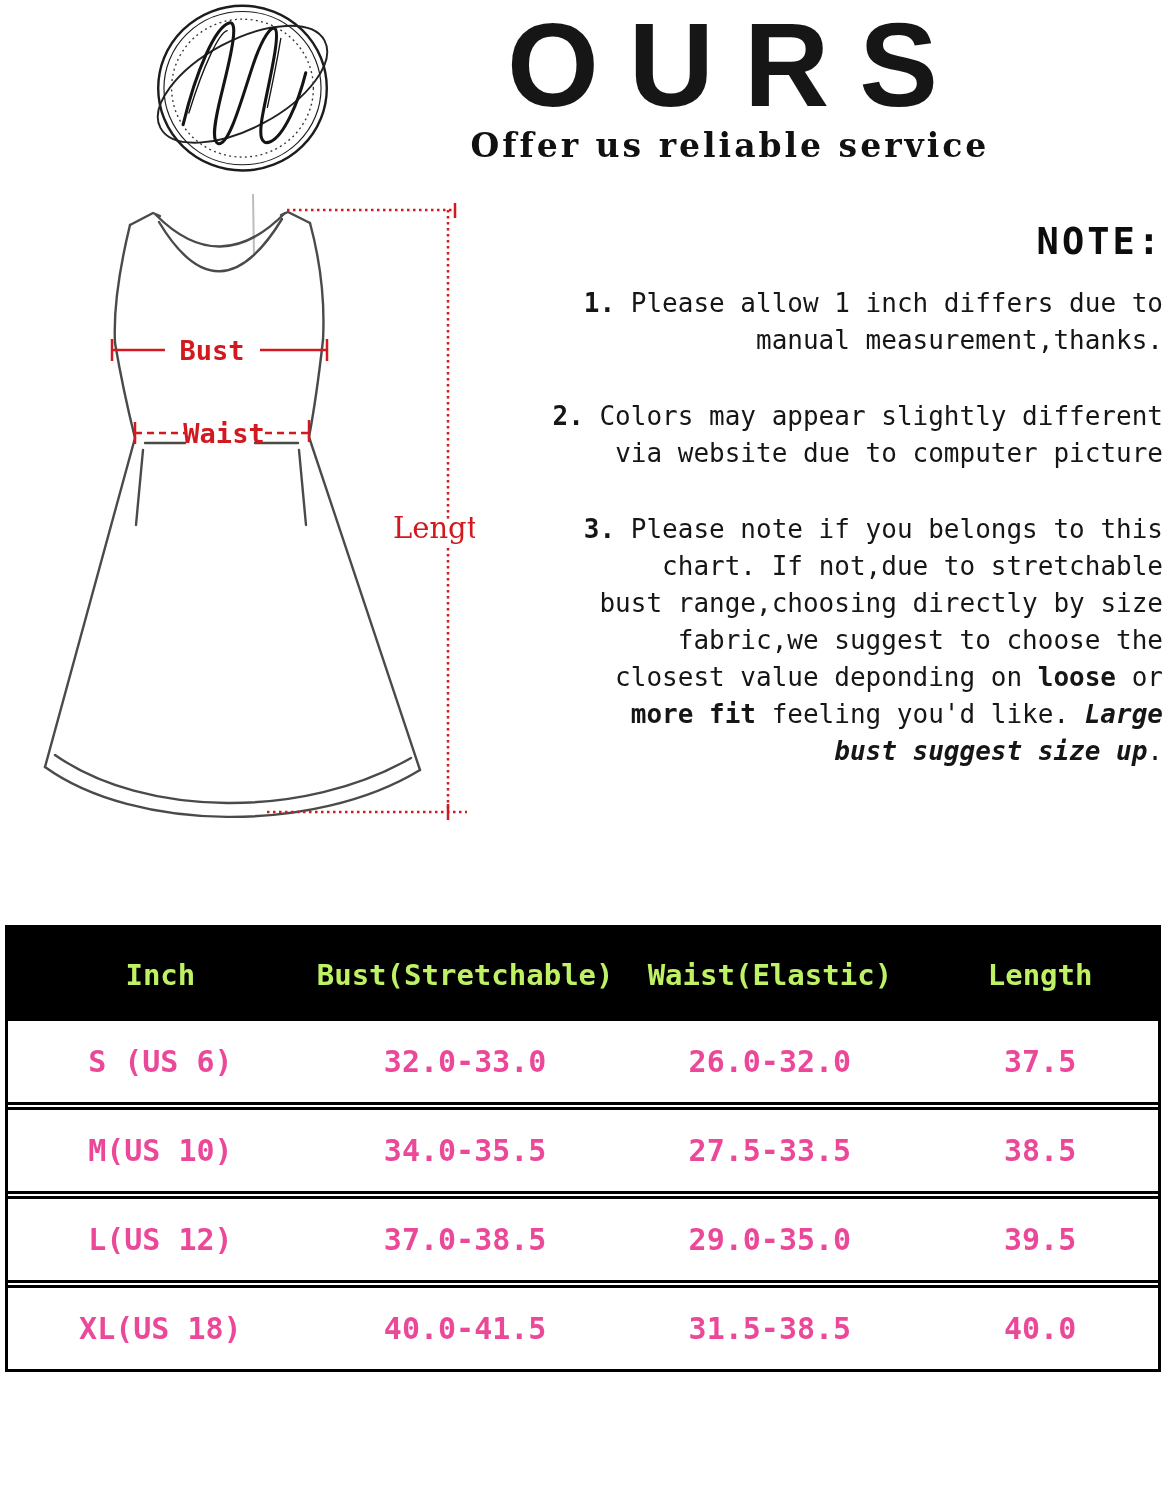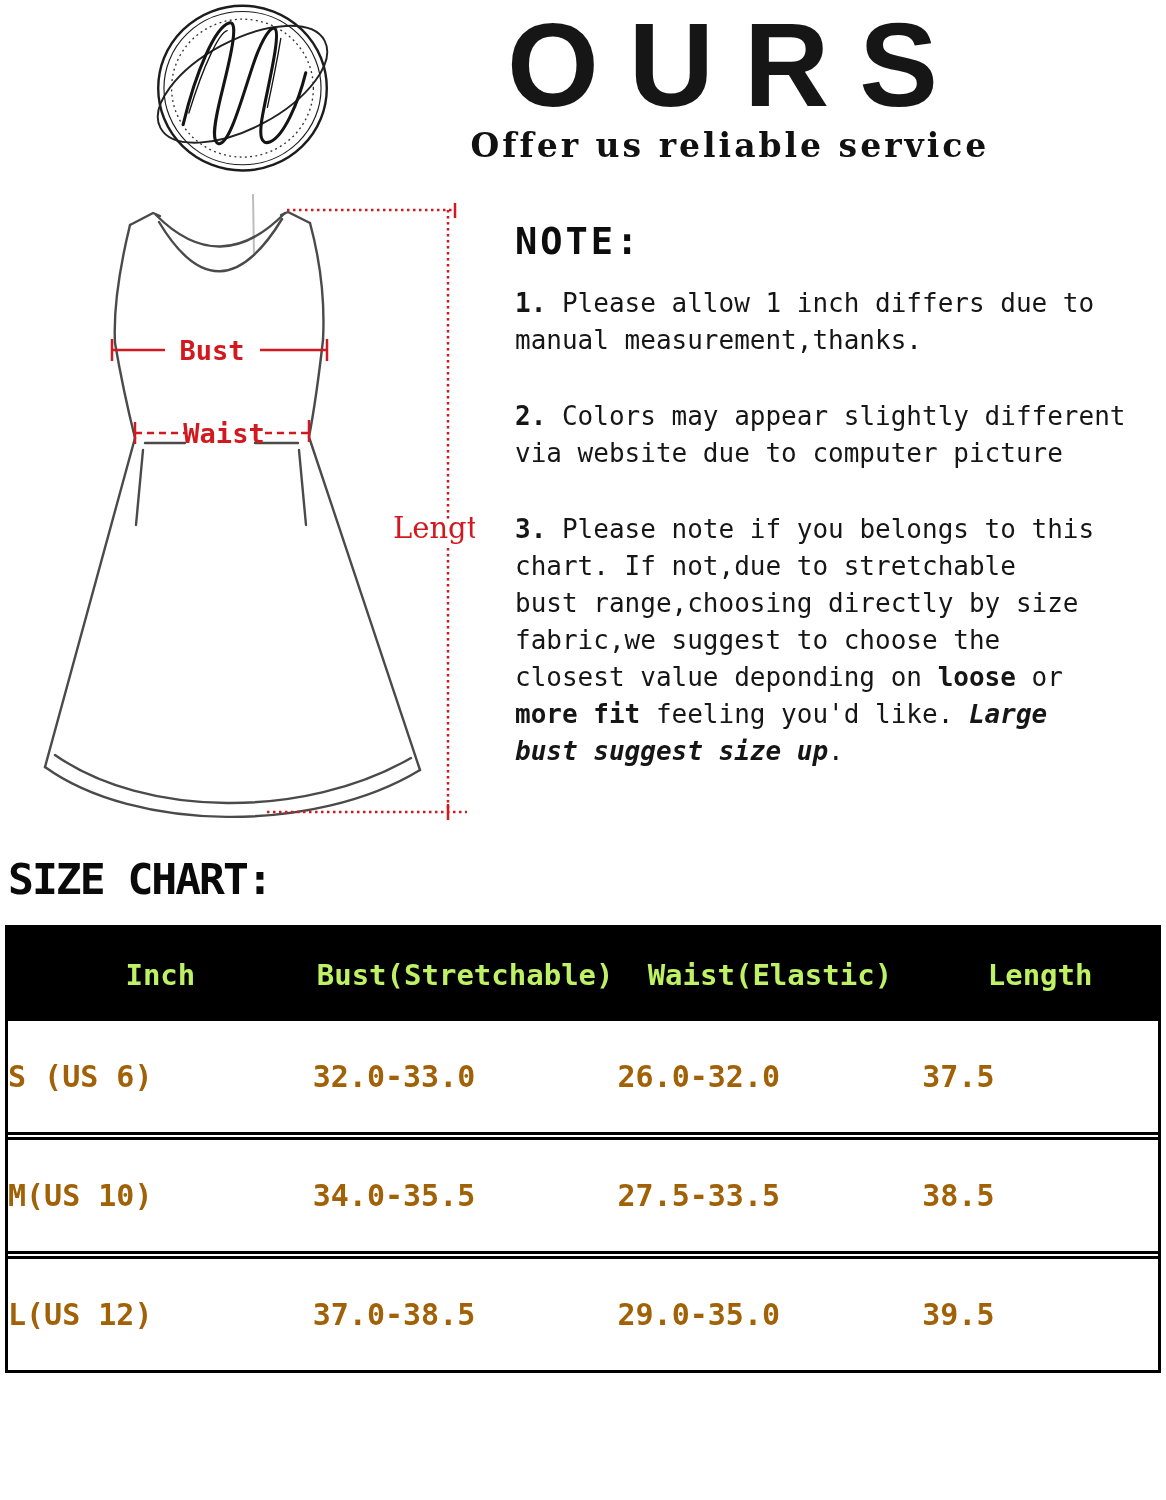--- a/index.html
+++ b/index.html
@@ -17,43 +17,43 @@
   }
   .brand-tagline {
     font-family:"DejaVu Serif", serif; font-weight:700; font-size:33px;
     letter-spacing:3px; color:#111; margin-top:2px; white-space:nowrap;
   }
   
   .dress { position:absolute; left:15px; top:192px; width:460px; height:645px; }
   .dress svg text.meas { font-family:"DejaVu Sans Mono", monospace; font-weight:700; fill:var(--accent); }
   .dress svg text.len  { font-family:"DejaVu Serif", serif; fill:var(--accent); }
   
-  .notes { position:absolute; left:515px; top:220px; width:648px; }
+  .notes { position:absolute; left:515px; top:220px; width:648px;text-align:right; }
   .notes-heading { font-size:37px; font-weight:700; letter-spacing:3px; color:#0d0d0d; }
   .notes-list { margin-top:22px; }
   .note-item { margin-bottom:39px; font-size:26px; line-height:37px; color:#161616; white-space:nowrap; }
   .note-item .b { font-weight:700; }
   .note-item .i { font-style:italic; }
   
   .size-chart-heading {
     position:absolute; left:8px; top:854px; font-size:43px; font-weight:700;
     letter-spacing:-2px; color:#0a0a0a; white-space:nowrap;
   }
   table.size-chart {
     position:absolute; left:5px; top:925px; width:1156px;
     border:3px solid #000; border-collapse:separate; border-spacing:0; background:#fff;
     table-layout:fixed;
   }
   table.size-chart th {
     background:#000; color:#bef264; height:93px; font-size:29px; font-weight:700;
     text-align:center; vertical-align:middle; white-space:nowrap; padding:0;
   }
   table.size-chart td {
-    height:111px; font-size:30px; font-weight:700; color:#a16207;
-    vertical-align:middle; white-space:nowrap; padding:0;
+    height:81px; font-size:30px; font-weight:700; color:#ec4899;
+    text-align:center; vertical-align:middle; white-space:nowrap; padding:0;
   }
   table.size-chart tbody tr + tr td { border-top:8px double #000; }
 </style>
 </head>
 <body>
 
 <div class="canvas">
 
   <div class="logo">
     <svg viewBox="0 0 200 190" width="195" height="182">
@@ -154,21 +154,20 @@
           <div class="note-line"><span>chart. If not,due to stretchable</span></div>
           <div class="note-line"><span>bust range,choosing directly by size</span></div>
           <div class="note-line"><span>fabric,we suggest to choose the</span></div>
           <div class="note-line"><span>closest value deponding on </span><span class="b">loose</span><span> or</span></div>
           <div class="note-line"><span class="b">more fit</span><span> feeling you'd like. </span><span class="b i">Large</span></div>
           <div class="note-line"><span class="b i">bust suggest size up</span><span>.</span></div>
         </div>
       </div>
   </div>
 
-  <div class="size-chart-heading">SIZE CHART:</div>
   <table class="size-chart">
     <colgroup>
       <col style="width:26.5%">
         <col style="width:26.5%">
         <col style="width:26.5%">
         <col style="width:20.5%">
     </colgroup>
     <thead>
         <tr>
           <th>Inch</th>
@@ -189,16 +188,22 @@
           <td>34.0-35.5</td>
           <td>27.5-33.5</td>
           <td>38.5</td>
         </tr>
         <tr>
           <td>L(US 12)</td>
           <td>37.0-38.5</td>
           <td>29.0-35.0</td>
           <td>39.5</td>
         </tr>
+        <tr>
+          <td>XL(US 18)</td>
+          <td>40.0-41.5</td>
+          <td>31.5-38.5</td>
+          <td>40.0</td>
+        </tr>
       </tbody>
   </table>
 
 </div>
 
 </body></html>

